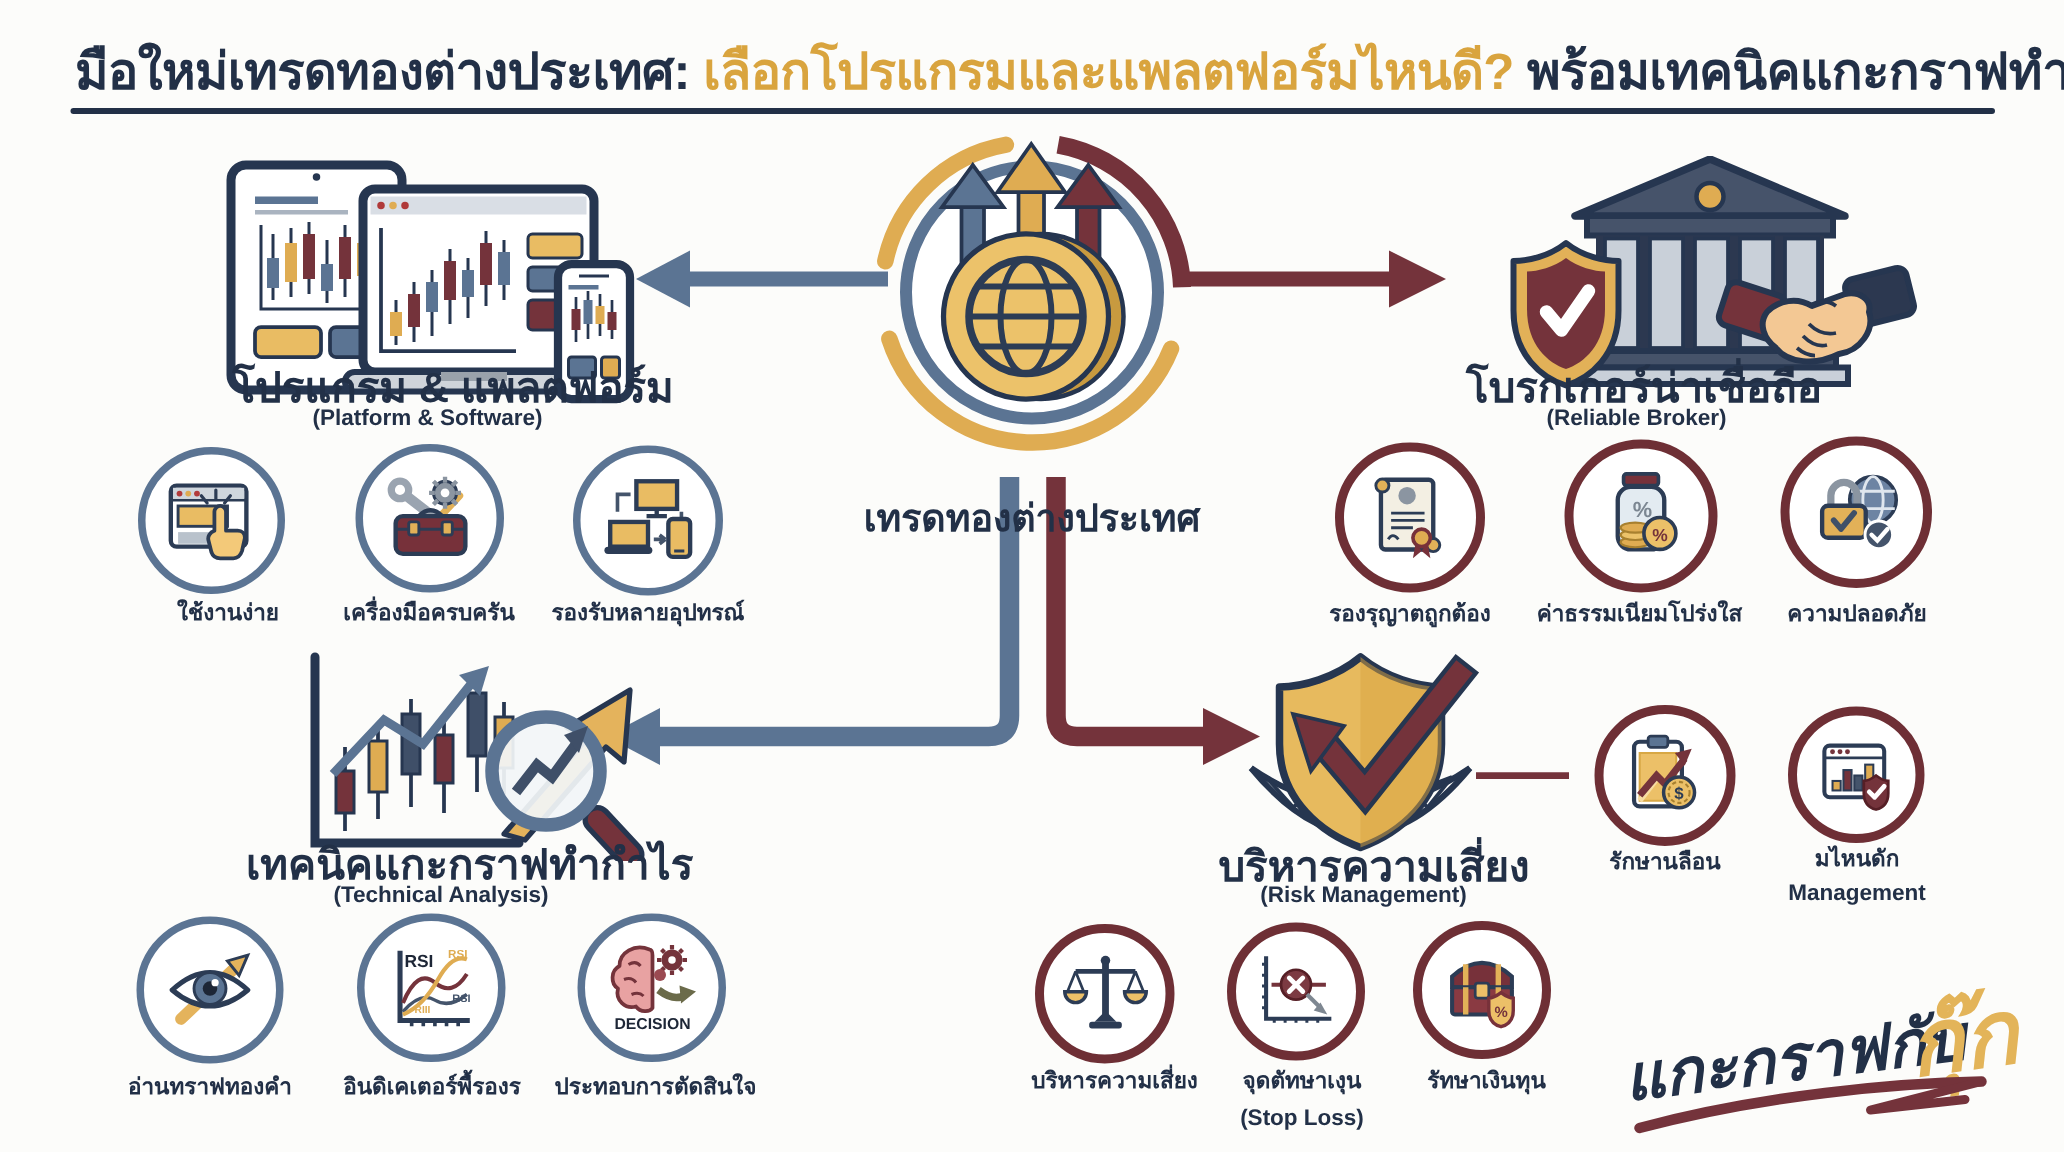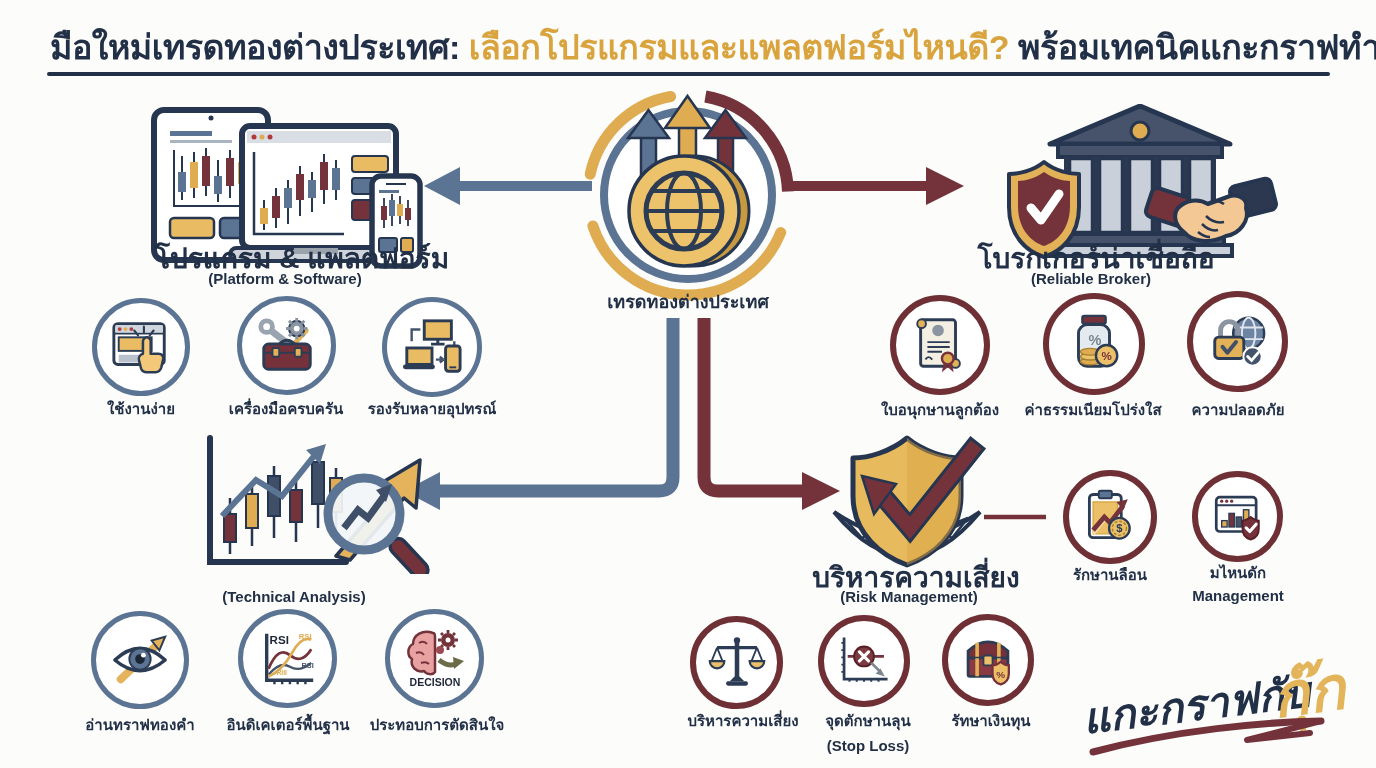--- a/index.html
+++ b/index.html
@@ -8,21 +8,21 @@
   }
   *{margin:0;padding:0;box-sizing:border-box;}
   body{background:#e8e8e8;font-family:"Liberation Sans",sans-serif;}
   .canvas{position:relative;width:1376px;height:768px;background:var(--bg);overflow:hidden;}
   .abs{position:absolute;}
   .title{position:absolute;left:50px;top:20px;font-size:34px;font-weight:bold;white-space:nowrap;letter-spacing:-0.5px;}
   .title .navy{color:var(--navy);}
   .title .gold{color:#d9a43e;}
   .rule{position:absolute;left:47px;top:72px;width:1283px;height:4px;background:var(--navy);border-radius:2px;}
   .lbl{position:absolute;width:260px;text-align:center;font-weight:bold;color:var(--navy);white-space:nowrap;line-height:1.15;}
-  .fs22{font-size:28px;} .fs19{font-size:15px;} .fs21{font-size:18px;}
+  .fs22{font-size:28px;} .fs19{font-size:15px;} .fs21{font-size:25px;margin-top:40px;}
   .ring{position:absolute;border-radius:50%;background:#fff;display:flex;align-items:center;justify-content:center;}
   .ring.blue{border:5.5px solid var(--ring-blue);}
   .ring.maroon{border:6px solid var(--ring-maroon);}
   svg{display:block;}
   .logo-text{position:absolute;font-weight:bold;transform:rotate(-7deg);color:var(--navy);font-style:italic;}
   .logo-accent{position:absolute;font-weight:bold;transform:rotate(-8deg);color:#e3b459;font-style:italic;}
 </style>
 </head>
 <body>
 
@@ -146,21 +146,21 @@
       <path d="M20 14 h-9 v12 M55 26 v6" stroke="#44546b" stroke-width="2.5" fill="none"></path>
       <path d="M36 45 h8 m0 0 l-4 -3 m4 3 l-4 3" stroke="#44546b" stroke-width="2.5" fill="none"></path>
       <rect x="24" y="5" width="28" height="19" fill="#e9bc63" stroke="#2c3c55" stroke-width="3"></rect>
       <path d="M38 24 v4 M31 29 h14" stroke="#2c3c55" stroke-width="3"></path>
       <rect x="6" y="33" width="26" height="17" fill="#e9bc63" stroke="#2c3c55" stroke-width="3"></rect>
       <rect x="2" y="50" width="33" height="5" rx="2.5" fill="#2c3c55"></rect>
       <rect x="46" y="31" width="15" height="26" rx="3" fill="#e9bc63" stroke="#2c3c55" stroke-width="3"></rect>
       <path d="M50 53 h7" stroke="#2c3c55" stroke-width="2"></path>
     </svg>
   </div>
-  <div class="lbl fs19" style="left:11px;top:400px;">ใช้งานง่าย</div>
+  <div class="lbl fs19" style="left:22px;top:400px;">ใช้งานง่าย</div>
   <div class="lbl fs19" style="left:156px;top:400px;">เครื่องมือครบครัน</div>
   <div class="lbl fs19" style="left:302px;top:400px;">รองรับหลายอุปทรณ์</div>
 
   <svg class="abs" style="left:1000px;top:104px;" width="280" height="165" viewBox="0 0 280 165">
     <polygon points="140,2 50,40 230,40" fill="#46536a" stroke="#263650" stroke-width="5" stroke-linejoin="round"></polygon>
     <circle cx="140" cy="27" r="9" fill="#dfac52" stroke="#263650" stroke-width="3"></circle>
     <rect x="58" y="40" width="164" height="13" fill="#46536a" stroke="#263650" stroke-width="4"></rect>
     <rect x="64" y="53" width="152" height="77" fill="#2c3850"></rect>
     <rect x="70" y="55" width="22" height="73" fill="#c9d0d9" stroke="#263650" stroke-width="2.5"></rect>
     <rect x="100" y="55" width="22" height="73" fill="#c9d0d9" stroke="#263650" stroke-width="2.5"></rect>
@@ -210,21 +210,21 @@
       <circle cx="43" cy="23" r="16" fill="#6d84a3" stroke="#2c3c55" stroke-width="2.5"></circle>
       <ellipse cx="43" cy="23" rx="7" ry="16" fill="none" stroke="#dfe6ee" stroke-width="2"></ellipse>
       <path d="M28 17 H58 M28 29 H58" stroke="#dfe6ee" stroke-width="2"></path>
       <path d="M14 27 v-7 a9 9 0 0 1 18 0 v7" fill="none" stroke="#8b95a1" stroke-width="5"></path>
       <rect x="8" y="27" width="30" height="22" rx="4" fill="#e2b158" stroke="#2c3c55" stroke-width="3"></rect>
       <path d="M16 37 l5 6 l9 -11" stroke="#3f5068" stroke-width="4" fill="none" stroke-linecap="round" stroke-linejoin="round"></path>
       <circle cx="47" cy="47" r="9.5" fill="#44546b" stroke="#fff" stroke-width="2"></circle>
       <path d="M42 47 l4 4 l7 -8" stroke="#fff" stroke-width="3" fill="none" stroke-linecap="round"></path>
     </svg>
   </div>
-  <div class="lbl fs19" style="left:810px;top:401px;">ใบอนุกษานลูกต้อง</div>
+  <div class="lbl fs19" style="left:810px;top:401px;">รองรุญาตถูกต้อง</div>
   <div class="lbl fs19" style="left:963px;top:401px;">ค่าธรรมเนียมโปร่งใส</div>
   <div class="lbl fs19" style="left:1108px;top:401px;">ความปลอดภัย</div>
 
   <svg class="abs" style="left:194px;top:432px;" width="248" height="142" viewBox="0 0 248 142">
     <path d="M16 6 V130 H152" stroke="#263650" stroke-width="6" fill="none" stroke-linecap="round"></path>
     <path d="M36 66 V122 M58 50 V114 M80 34 V106 M102 48 V110 M124 20 V96 M142 36 V100" stroke="#263650" stroke-width="2.5"></path>
     <rect x="30" y="82" width="12" height="28" fill="#74333b" stroke="#263650" stroke-width="2"></rect>
     <rect x="52" y="62" width="12" height="34" fill="#dfac52" stroke="#263650" stroke-width="2"></rect>
     <rect x="74" y="44" width="12" height="40" fill="#3f4f68" stroke="#263650" stroke-width="2"></rect>
     <rect x="96" y="58" width="12" height="32" fill="#74333b" stroke="#263650" stroke-width="2"></rect>
@@ -232,20 +232,21 @@
     <rect x="136" y="46" width="12" height="34" fill="#dfac52" stroke="#263650" stroke-width="2"></rect>
     <path d="M28 84 L62 48 L88 64 L120 24" stroke="#5b7493" stroke-width="6" fill="none"></path>
     <polygon points="132,12 112,18 126,32" fill="#5b7493"></polygon>
     <path d="M142 124 L196 62 L184 53 L226 28 L222 76 L210 66 L156 128 Z" fill="#e4b35c" stroke="#263650" stroke-width="3.5" stroke-linejoin="round"></path>
     <rect x="192" y="108" width="16" height="48" rx="8" transform="rotate(-43 200 110)" fill="#74333b" stroke="#263650" stroke-width="3.5"></rect>
     <circle cx="170" cy="82" r="36" fill="#f2f5f7" fill-opacity="0.93" stroke="#263650" stroke-width="3"></circle>
     <circle cx="170" cy="82" r="36" fill="none" stroke="#5b7493" stroke-width="9"></circle>
     <path d="M150 96 L164 78 L174 86 L190 64" stroke="#3f4f68" stroke-width="7" fill="none"></path>
     <polygon points="198,52 182,58 192,70" fill="#3f4f68"></polygon>
   </svg>
+  <div class="lbl fs22" style="left:164px;top:561px;">เทคนิคแกะกราฟทำกำไร</div>
   <div class="lbl fs19" style="left:164px;top:588px;">(Technical Analysis)</div>
 
   <div class="ring blue" style="left:91px;top:611px;width:98px;height:98px;">
     <svg width="62" height="62" viewBox="0 0 64 64">
       <path d="M12 52 L50 16" stroke="#e4b35c" stroke-width="8" stroke-linecap="round"></path>
       <polygon points="58,8 44,12 52,22" fill="#e4b35c" stroke="#2c3c55" stroke-width="2"></polygon>
       <path d="M6 32 Q32 8 58 32 Q32 54 6 32 Z" fill="#fff" stroke="#2c3c55" stroke-width="3.5" stroke-linejoin="round"></path>
       <circle cx="32" cy="31" r="11" fill="#5b7493" stroke="#2c3c55" stroke-width="2"></circle>
       <circle cx="32" cy="31" r="5" fill="#1d2636"></circle>
       <circle cx="35.5" cy="27" r="2.5" fill="#fff"></circle>
@@ -271,21 +272,21 @@
       <circle cx="45" cy="13" r="7" fill="#74333b"></circle>
       <path d="M45 3 v3 M45 20 v3 M35 13 h3 M52 13 h3 M38 6 l2 2 M50 18 l2 2 M52 6 l-2 2 M40 18 l-2 2" stroke="#74333b" stroke-width="2.8"></path>
       <circle cx="45" cy="13" r="2.5" fill="#fff"></circle>
       <circle cx="37" cy="23" r="4" fill="#9b4a52"></circle>
       <path d="M36 33 C44 39 50 39 54 36" stroke="#6b6b4a" stroke-width="5" fill="none"></path>
       <polygon points="61,34 50,30 51,42" fill="#6b6b4a"></polygon>
       <text x="32" y="59" font-size="10.5" font-weight="bold" fill="#1d2636" text-anchor="middle" font-family="Liberation Sans, sans-serif">DECISION</text>
     </svg>
   </div>
   <div class="lbl fs19" style="left:10px;top:716px;">อ่านทราฟทองคำ</div>
-  <div class="lbl fs19" style="left:158px;top:716px;">อินดิเคเตอร์พื้นฐาน</div>
+  <div class="lbl fs19" style="left:158px;top:716px;">อินดิเคเตอร์พื้รองร</div>
   <div class="lbl fs19" style="left:307px;top:716px;">ประทอบการตัดสินใจ</div>
 
   <svg class="abs" style="left:826px;top:434px;" width="162" height="136" viewBox="0 0 162 136">
     <path d="M8 78 Q81 128 154 78" stroke="#263650" stroke-width="4" fill="none"></path>
     <path d="M8 78 Q81 166 154 78" stroke="#263650" stroke-width="4" fill="none"></path>
     <path d="M18 84 L36 104 L54 94 L72 114 L90 96 L108 110 L126 90 L142 84" stroke="#263650" stroke-width="2.5" fill="none"></path>
     <path d="M18 84 L36 94 L54 112 L72 96 L90 114 L108 92 L126 104 L142 84" stroke="#263650" stroke-width="2.5" fill="none"></path>
     <path d="M81 4 C64 18 42 24 27 24 L27 62 C27 100 56 122 81 131 C106 122 135 100 135 62 L135 24 C120 24 98 18 81 4 Z" fill="#e7ba5e" stroke="#263650" stroke-width="5" stroke-linejoin="round"></path>
     <path d="M81 4 C98 18 120 24 135 24 L135 62 C135 100 106 122 81 131 Z" fill="#d9a33f" opacity="0.5"></path>
     <path d="M146 16 L84 94 L62 68" stroke="#263650" stroke-width="20" fill="none" stroke-linecap="square"></path>
@@ -356,21 +357,21 @@
       <path d="M10 22 Q32 2 54 22 L54 30 L10 30 Z" fill="#77313a" stroke="#2c3c55" stroke-width="3"></path>
       <path d="M20 13 L20 30 M44 13 L44 30" stroke="#e2b158" stroke-width="4"></path>
       <rect x="10" y="30" width="44" height="20" rx="2" fill="#8a3a42" stroke="#2c3c55" stroke-width="3"></rect>
       <path d="M20 30 V50 M44 30 V50" stroke="#e2b158" stroke-width="4"></path>
       <rect x="27" y="27" width="10" height="11" rx="2" fill="#ecc068" stroke="#2c3c55" stroke-width="2"></rect>
       <path d="M46 34 c-4 3 -7 4 -9 4 v9 c0 8 5 11 9 12 c4 -1 9 -4 9 -12 v-9 c-2 0 -5 -1 -9 -4 z" fill="#ecc068" stroke="#77313a" stroke-width="2.5"></path>
       <text x="46" y="52" font-size="11" font-weight="bold" fill="#74333b" text-anchor="middle" font-family="Liberation Sans, sans-serif">%</text>
     </svg>
   </div>
   <div class="lbl fs19" style="left:613px;top:712px;">บริหารความเสี่ยง</div>
-  <div class="lbl fs19" style="left:738px;top:712px;">จุดตักษานลุน</div>
+  <div class="lbl fs19" style="left:738px;top:712px;">จุดตัทษาเงุน</div>
   <div class="lbl fs19" style="left:738px;top:737px;">(Stop Loss)</div>
   <div class="lbl fs19" style="left:861px;top:712px;">รัทษาเงินทุน</div>
 
   <div class="logo-text" style="left:1082px;top:672px;font-size:42px;">แกะกราฟกับ</div>
   <div class="logo-accent" style="left:1272px;top:644px;font-size:60px;">กุ๊ก</div>
   <svg class="abs" style="left:1085px;top:710px;" width="250" height="48" viewBox="0 0 250 48">
     <path d="M8 42 C90 20 180 12 236 11" stroke="#74333b" stroke-width="7" fill="none" stroke-linecap="round"></path>
     <path d="M236 11 L162 30 L225 23" stroke="#74333b" stroke-width="6" fill="none" stroke-linecap="round" stroke-linejoin="round"></path>
   </svg>
 

